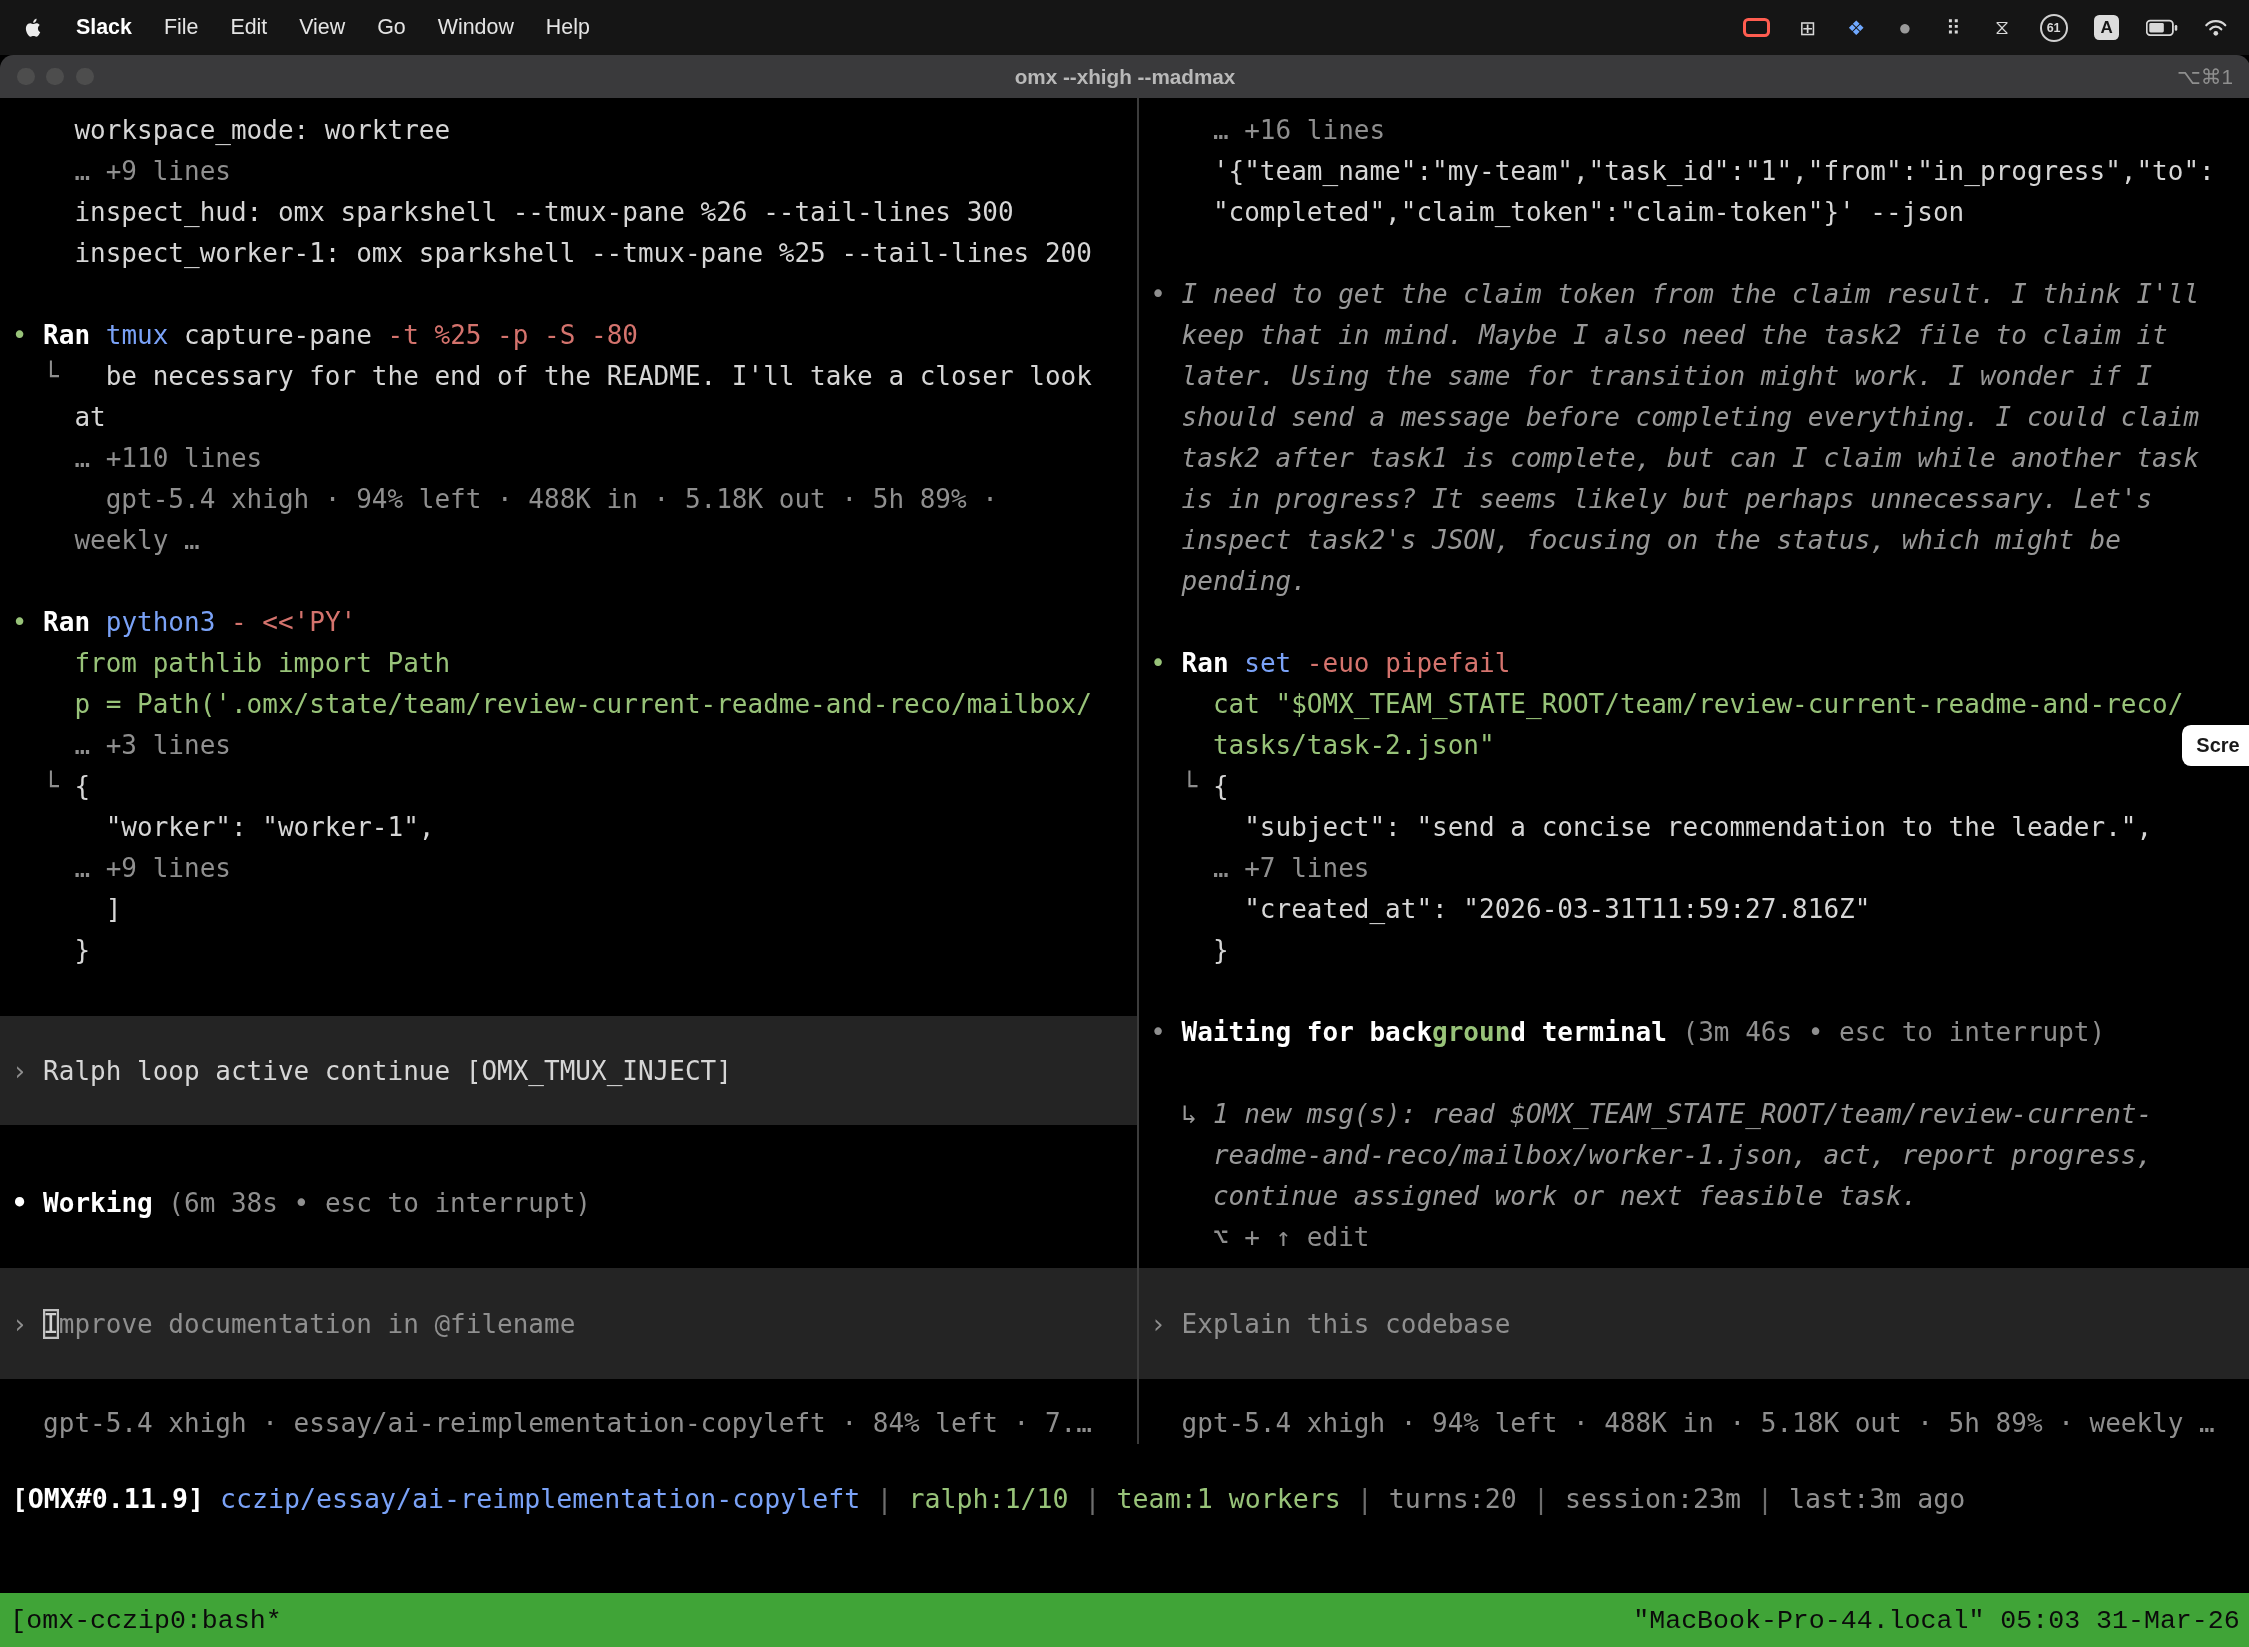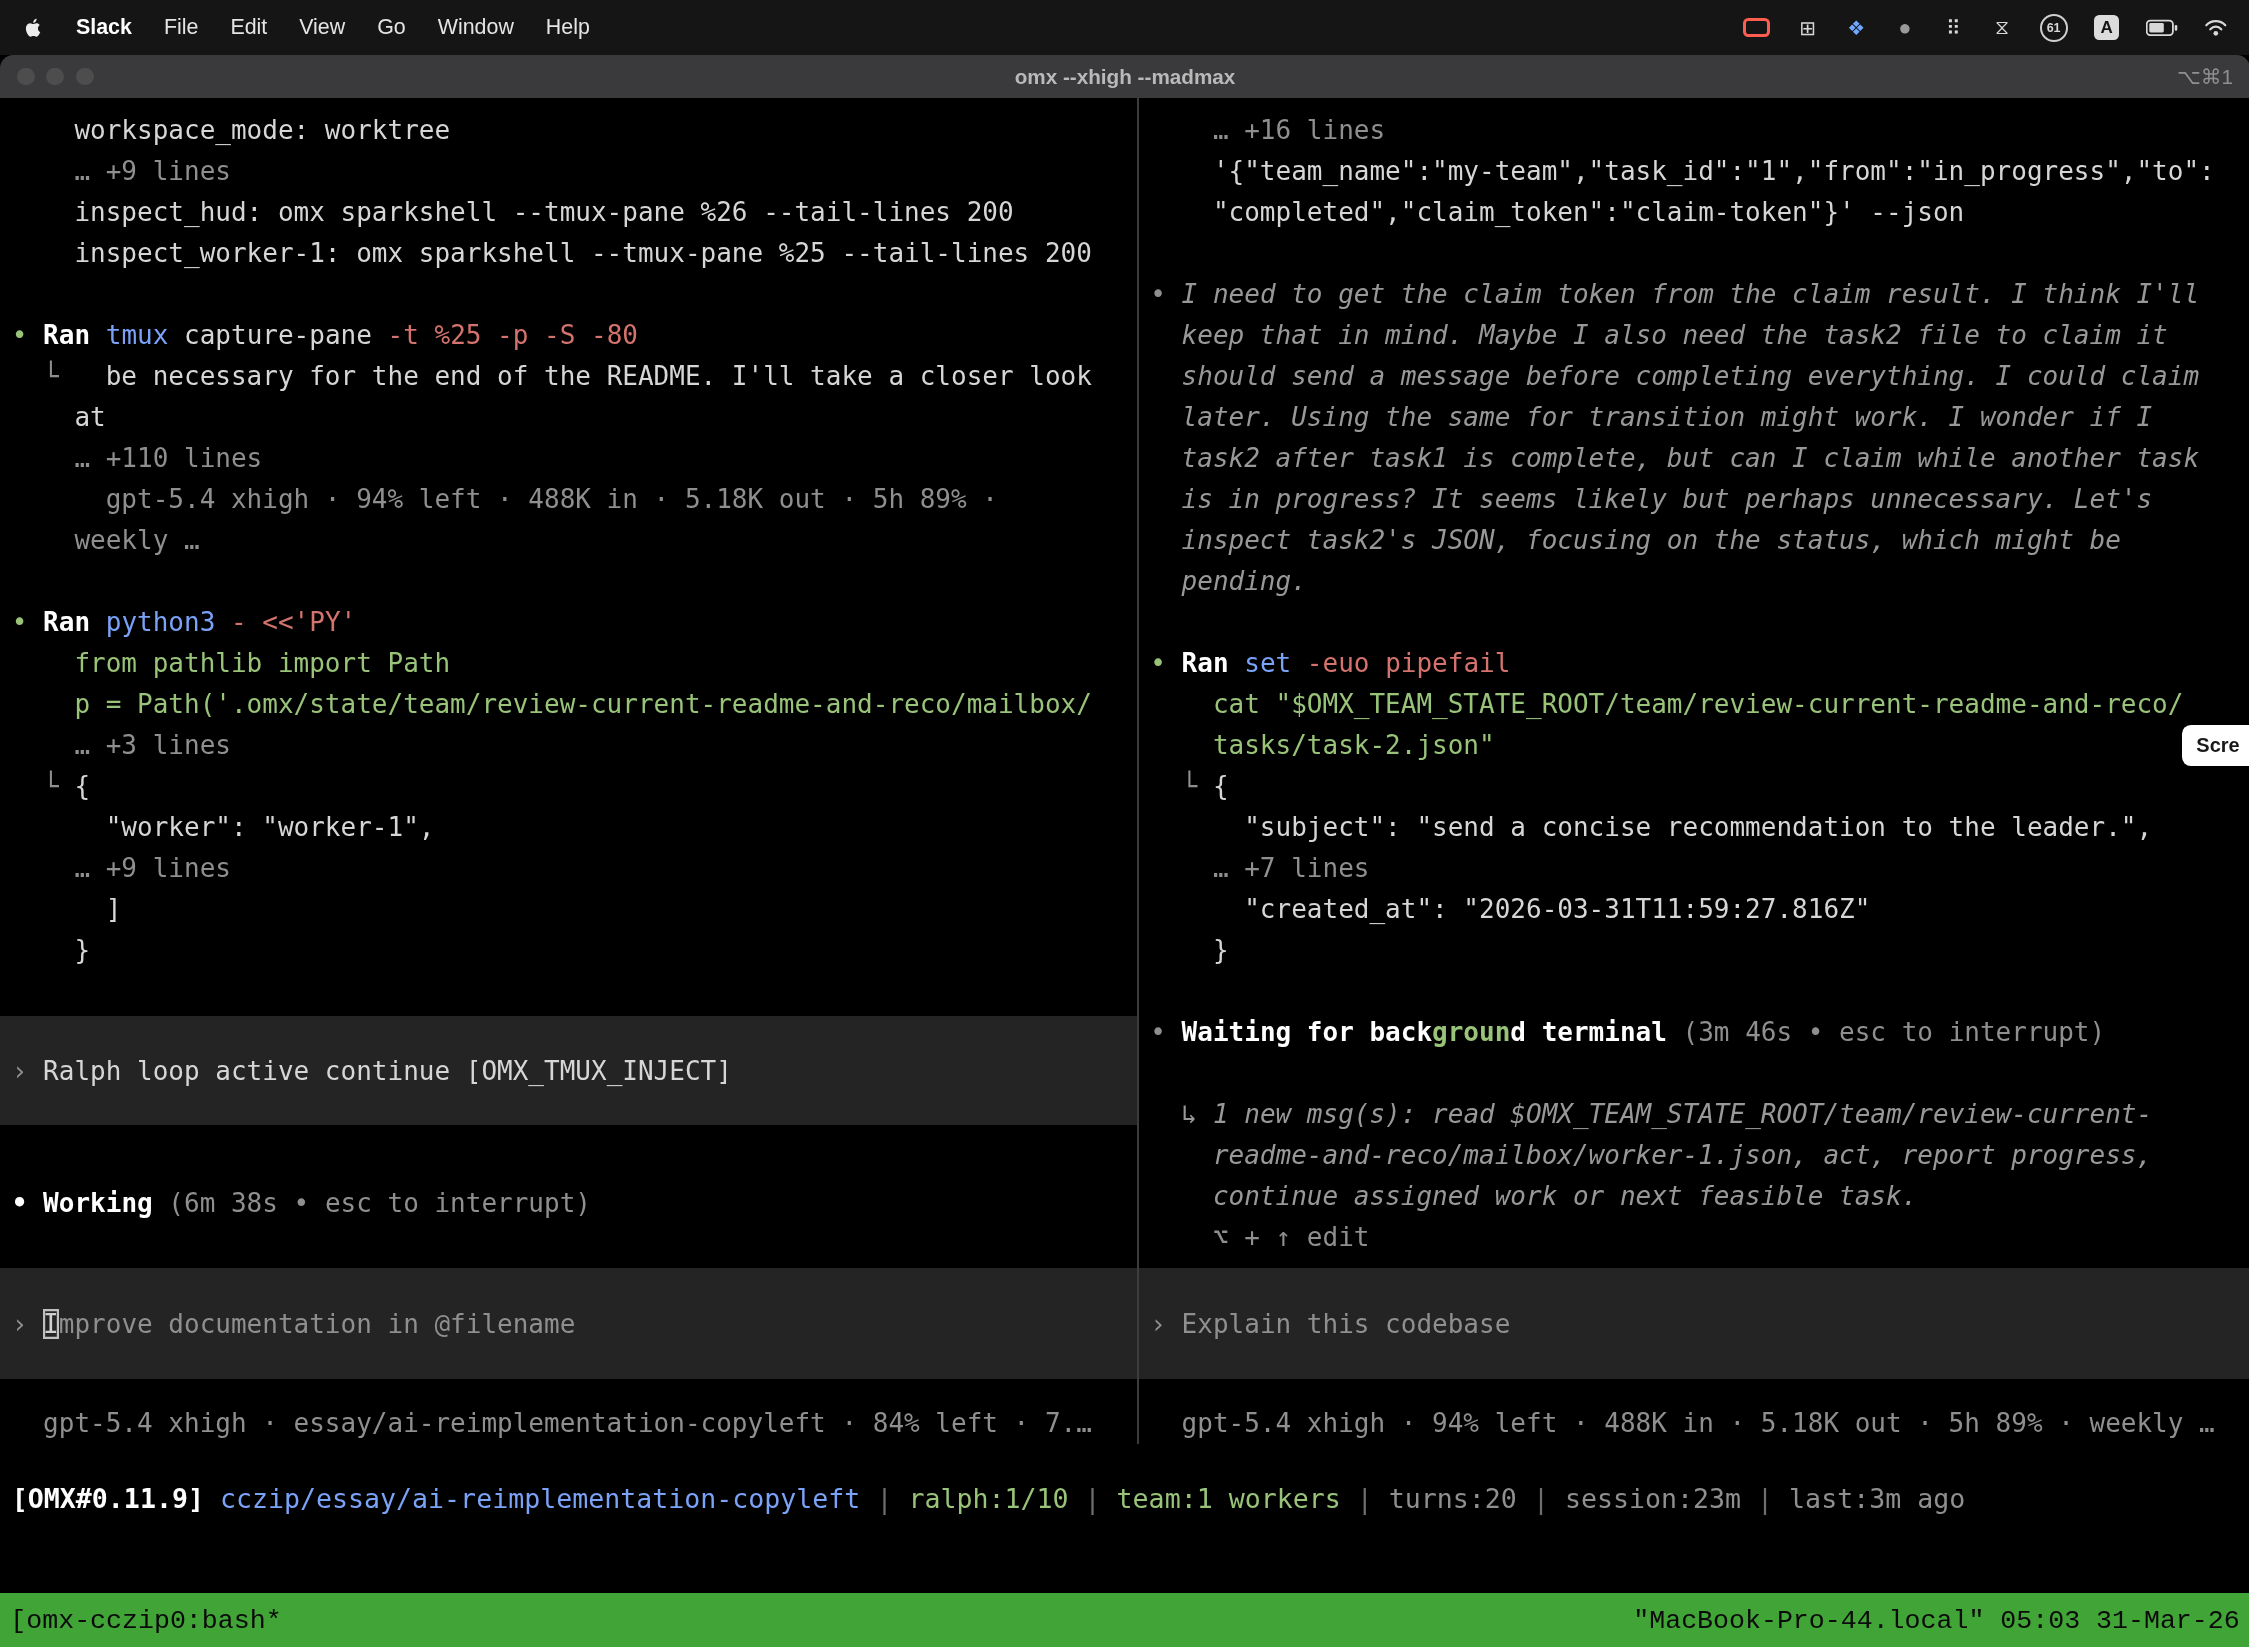--- a/index.html
+++ b/index.html
@@ -129,21 +129,21 @@
       <span class="light" data-name="zoom-button"></span>
     </div>
     <div class="title" data-name="window-title">omx --xhigh --madmax</div>
     <div class="shortcut" data-name="window-shortcut">⌥⌘1</div>
   </div>
 
   <div class="panes" data-name="tmux-panes">
     <div class="pane pane-left" id="pane-left" data-name="left-pane">
         <div class="tline" data-name="terminal-line"><span class="sg-fg">    workspace_mode: worktree</span></div>
         <div class="tline" data-name="terminal-line"><span class="sg-dim">    … +9 lines</span></div>
-        <div class="tline" data-name="terminal-line"><span class="sg-fg">    inspect_hud: omx sparkshell --tmux-pane %26 --tail-lines 200</span></div>
+        <div class="tline" data-name="terminal-line"><span class="sg-fg">    inspect_hud: omx sparkshell --tmux-pane %26 --tail-lines 300</span></div>
         <div class="tline" data-name="terminal-line"><span class="sg-fg">    inspect_worker-1: omx sparkshell --tmux-pane %25 --tail-lines 200</span></div>
         <div class="tline" data-name="blank-line"></div>
         <div class="tline" data-name="terminal-line"><span class="sg-green">• </span><span class="sg-bold">Ran </span><span class="sg-blue">tmux </span><span class="sg-fg">capture-pane </span><span class="sg-red">-t %25 -p -S -80</span></div>
         <div class="tline" data-name="terminal-line"><span class="sg-dim">  └   </span><span class="sg-fg">be necessary for the end of the README. I'll take a closer look</span></div>
         <div class="tline" data-name="terminal-line"><span class="sg-fg">    at</span></div>
         <div class="tline" data-name="terminal-line"><span class="sg-dim">    … +110 lines</span></div>
         <div class="tline" data-name="terminal-line"><span class="sg-dim">      gpt-5.4 xhigh · 94% left · 488K in · 5.18K out · 5h 89% ·</span></div>
         <div class="tline" data-name="terminal-line"><span class="sg-dim">    weekly …</span></div>
         <div class="tline" data-name="blank-line"></div>
         <div class="tline" data-name="terminal-line"><span class="sg-green">• </span><span class="sg-bold">Ran </span><span class="sg-blue">python3 </span><span class="sg-red">- &lt;&lt;'PY'</span></div>
@@ -164,22 +164,22 @@
         </div>
       </div>
     <div class="divider" data-name="pane-divider"></div>
     <div class="pane pane-right" id="pane-right" data-name="right-pane">
         <div class="tline" data-name="terminal-line"><span class="sg-dim">    … +16 lines</span></div>
         <div class="tline" data-name="terminal-line"><span class="sg-fg">    '{"team_name":"my-team","task_id":"1","from":"in_progress","to":</span></div>
         <div class="tline" data-name="terminal-line"><span class="sg-fg">    "completed","claim_token":"claim-token"}' --json</span></div>
         <div class="tline" data-name="blank-line"></div>
         <div class="tline" data-name="terminal-line"><span class="sg-dim">• </span><span class="sg-think">I need to get the claim token from the claim result. I think I'll</span></div>
         <div class="tline" data-name="terminal-line"><span class="sg-think">  keep that in mind. Maybe I also need the task2 file to claim it</span></div>
+        <div class="tline" data-name="terminal-line"><span class="sg-think">  later. Using the same for transition might work. I wonder if I</span></div>
         <div class="tline" data-name="terminal-line"><span class="sg-think">  should send a message before completing everything. I could claim</span></div>
-        <div class="tline" data-name="terminal-line"><span class="sg-think">  later. Using the same for transition might work. I wonder if I</span></div>
         <div class="tline" data-name="terminal-line"><span class="sg-think">  task2 after task1 is complete, but can I claim while another task</span></div>
         <div class="tline" data-name="terminal-line"><span class="sg-think">  is in progress? It seems likely but perhaps unnecessary. Let's</span></div>
         <div class="tline" data-name="terminal-line"><span class="sg-think">  inspect task2's JSON, focusing on the status, which might be</span></div>
         <div class="tline" data-name="terminal-line"><span class="sg-think">  pending.</span></div>
         <div class="tline" data-name="blank-line"></div>
         <div class="tline" data-name="terminal-line"><span class="sg-green">• </span><span class="sg-bold">Ran </span><span class="sg-blue">set </span><span class="sg-red">-euo pipefail</span></div>
         <div class="tline" data-name="terminal-line"><span class="sg-code">    cat "$OMX_TEAM_STATE_ROOT/team/review-current-readme-and-reco/</span></div>
         <div class="tline" data-name="terminal-line"><span class="sg-code">    tasks/task-2.json"</span></div>
         <div class="tline" data-name="terminal-line"><span class="sg-dim">  └ </span><span class="sg-fg">{</span></div>
         <div class="tline" data-name="terminal-line"><span class="sg-fg">      "subject": "send a concise recommendation to the leader.",</span></div>

